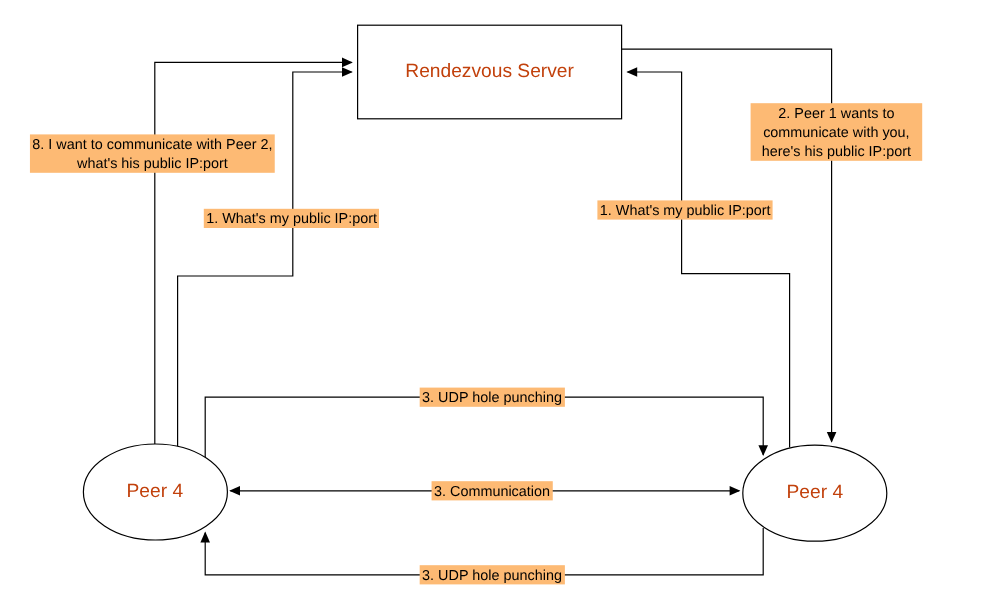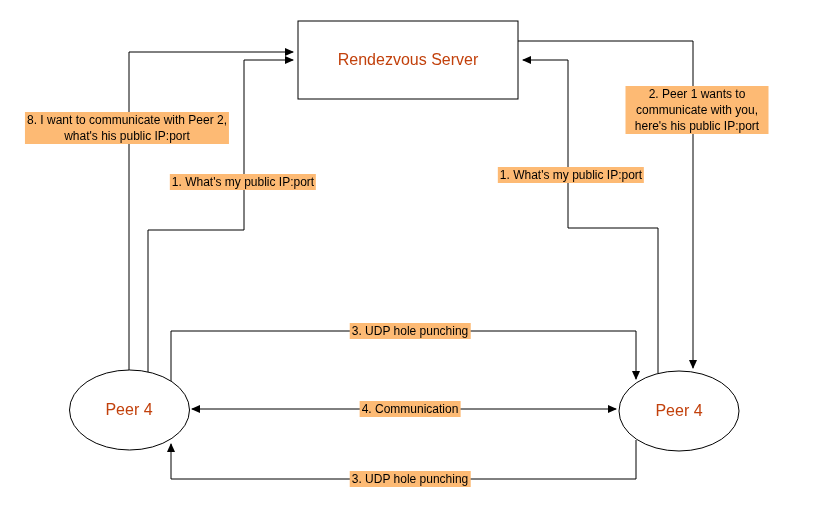--- a/index.html
+++ b/index.html
@@ -71,16 +71,16 @@
   <div class="node-lbl" style="left:129px; top:410px;">Peer 4</div>
   <div class="node-lbl" style="left:679px; top:411px;">Peer 4</div>
 
   <div class="lbl" style="left:127px; top:128px;">8. I want to communicate with Peer 2,
 what's his public IP:port</div>
   <div class="lbl" style="left:243px; top:182px;">1. What's my public IP:port</div>
   <div class="lbl" style="left:697px; top:110px;">2. Peer 1 wants to communicate with you,
 here's his public IP:port</div>
   <div class="lbl" style="left:571px; top:175px;">1. What's my public IP:port</div>
   <div class="lbl" style="left:410px; top:331px;">3. UDP hole punching</div>
-  <div class="lbl" style="left:410px; top:409px;">4. Communication</div>
+  <div class="lbl" style="left:410px; top:409px;">3. Communication</div>
   <div class="lbl" style="left:410px; top:479px;">3. UDP hole punching</div>
 
 </div>
 
 </body></html>

